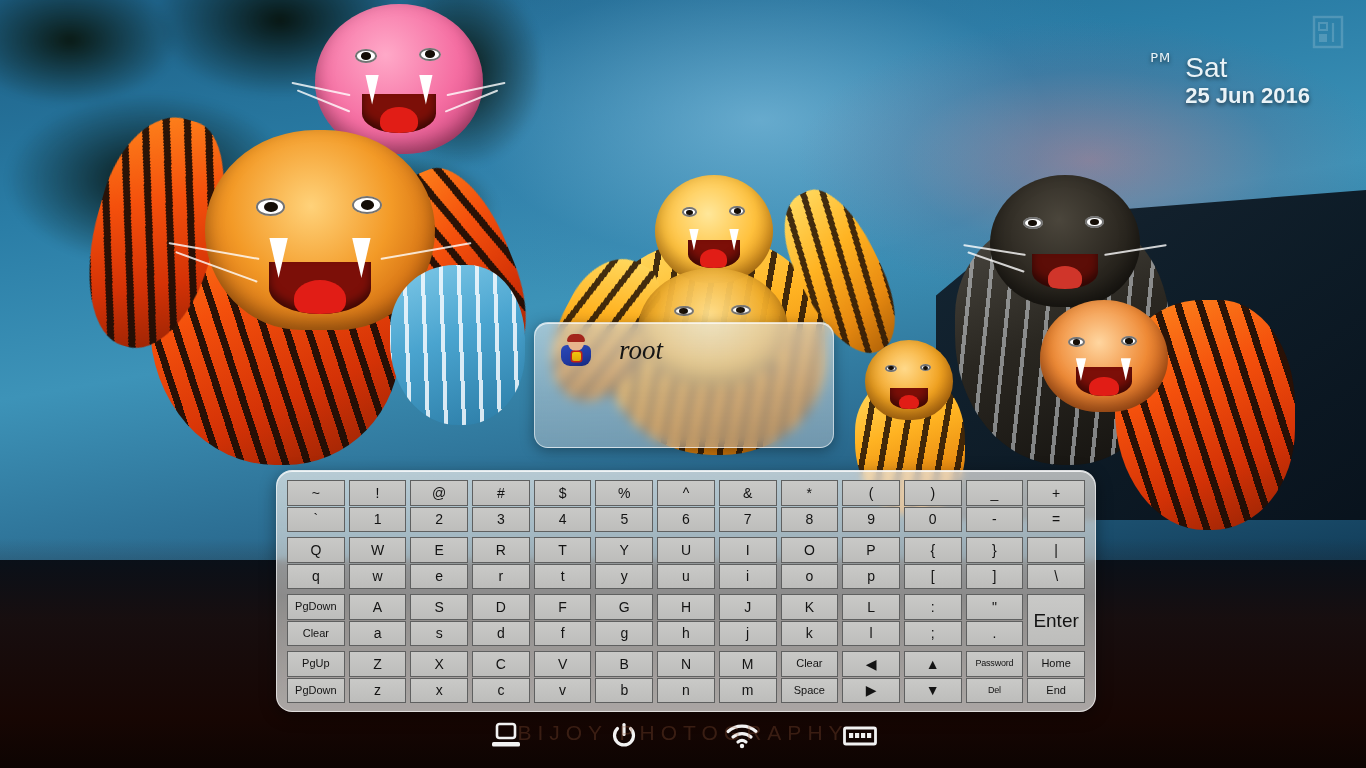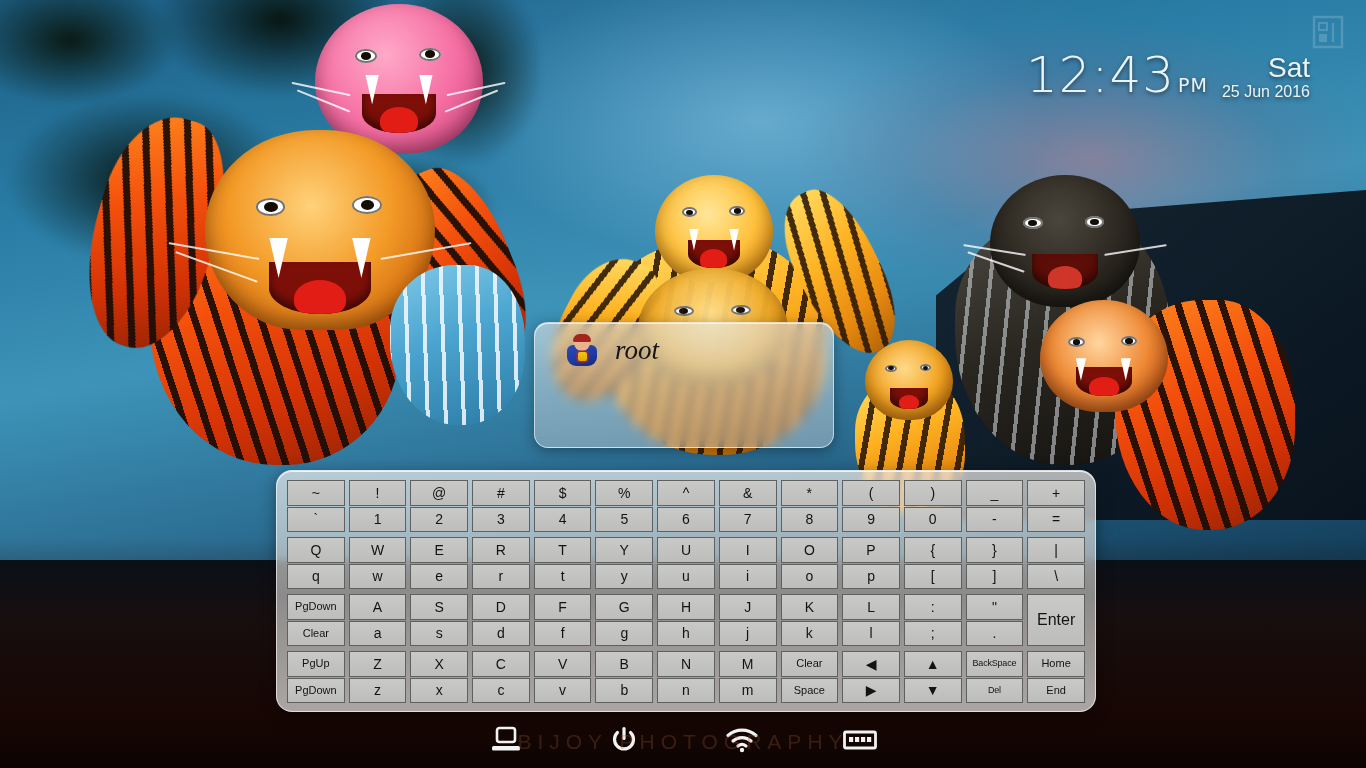--- a/index.html
+++ b/index.html
@@ -105,35 +105,35 @@
 
   .logo-wm {
     position:absolute; right:14px; top:10px; width:48px; height:48px; opacity:.22;
   }
 
   
   #clock { position:absolute; right:56px; top:52px; color:#eaf3f7;
            text-shadow:0 2px 4px rgba(0,0,0,.55); display:flex; align-items:flex-start; gap:14px; }
   #clock .time { font-family:"DejaVu Sans", sans-serif; font-size:50px; font-weight:300;
                  letter-spacing:1px; line-height:.95; display:flex; align-items:baseline; }
-  #clock .ampm { font-size:19px; font-weight:400; margin-left:3px; }
-  #clock .right { padding-top:2px;text-align:right; }
+  #clock .ampm { font-size:13px; font-weight:400; margin-left:3px; }
+  #clock .right { padding-top:2px; }
   #clock .dow { font-size:28px; font-weight:400; line-height:1; }
-  #clock .date { font-size:16px; font-weight:400; line-height:1.25; white-space:nowrap; }
+  #clock .date { font-size:22px; font-weight:700; line-height:1.25; white-space:nowrap; }
 
   
   #login {
     position:absolute; left:534px; top:322px; width:300px; height:126px;
     border-radius:14px;
     background:linear-gradient(180deg, rgba(228,232,234,.60) 0%, rgba(208,214,218,.50) 55%, rgba(196,203,208,.46) 100%);
     backdrop-filter:blur(6px);
     border:1px solid rgba(255,255,255,.55);
     box-shadow:0 3px 14px rgba(0,0,0,.35), inset 0 1px 0 rgba(255,255,255,.7);
   }
-  #login .userrow { display:flex; align-items:center; gap:16px; padding:10px 0 0 30px; }
+  #login .userrow { display:flex; align-items:center; gap:26px; padding:10px 0 0 24px; }
   .avatar { width:34px; height:34px; position:relative; flex:0 0 34px; }
   .av-cape { position:absolute; left:2px; top:12px; width:30px; height:21px; border-radius:6px 6px 9px 9px;
              background:linear-gradient(160deg,#2c49b8 0%,#1f39a0 60%,#16287a 100%); }
   .av-head { position:absolute; left:9px; top:2px; width:16px; height:16px; border-radius:50%;
              background:#e8b48c; }
   .av-hair { position:absolute; left:8px; top:1px; width:18px; height:8px; border-radius:9px 9px 2px 2px;
              background:#a3251b; }
   .av-s { position:absolute; left:13px; top:19px; width:9px; height:9px; border-radius:2px;
           background:linear-gradient(180deg,#f2c60e 0%,#e0a806 100%);
           box-shadow:0 0 0 1.5px #c21f16; }
@@ -168,24 +168,24 @@
   .key.enterkey { height:52px; }
   .kcap {
     flex:1; display:flex; align-items:center; justify-content:center;
     background:linear-gradient(180deg,#c9c9c7 0%,#bdbdbb 100%);
     border:1px solid #5f6060; color:#131313; font-size:14px; line-height:1;
     margin-bottom:1px;
   }
   .kcap.lower { margin-bottom:0; }
   .kcap.tiny { font-size:9px; letter-spacing:-.2px; }
   .kcap.sm { font-size:11px; }
-  .kcap.full { height:100%; flex:none; margin:0; font-size:16px; }
-
-  
-  #taskbar { position:absolute; left:0; bottom:0; width:100%; height:56px;
+  .kcap.full { height:100%; flex:none; margin:0; font-size:19px; }
+
+  
+  #taskbar { position:absolute; left:0; bottom:0; width:100%; height:65px;
              display:flex; align-items:center; justify-content:center; gap:78px; }
   .tb-ico { width:40px; height:30px; display:flex; align-items:center; justify-content:center;
             color:#f2f2f2; }
   .wm-text { position:absolute; left:50%; top:18px; transform:translateX(-50%);
              font-size:21px; letter-spacing:6px; color:rgba(150,90,60,.30);
              white-space:nowrap; pointer-events:none; }
 </style>
 </head>
 <body>
 
@@ -277,21 +277,20 @@
   <svg class="logo-wm" viewBox="0 0 48 48">
     <rect x="10" y="7" width="28" height="30" fill="none" stroke="#cfe2ea" stroke-width="2.4"></rect>
     <rect x="15" y="13" width="8" height="7" fill="none" stroke="#cfe2ea" stroke-width="2"></rect>
     <rect x="15" y="24" width="8" height="8" fill="#cfe2ea"></rect>
     <line x1="29" y1="13" x2="29" y2="32" stroke="#cfe2ea" stroke-width="2.2"></line>
   </svg>
 </div>
 
 <div id="clock">
   <div class="time">
-    <span>12:43</span>
     <span class="ampm">PM</span>
   </div>
   <div class="right">
     <div class="dow">Sat</div>
     <div class="date">25 Jun 2016</div>
   </div>
 </div>
 
 <div id="login">
   <div class="userrow">
@@ -506,21 +505,21 @@
       </div>
       <div class="key">
         <div class="kcap">◀</div>
         <div class="kcap lower">▶</div>
       </div>
       <div class="key">
         <div class="kcap">▲</div>
         <div class="kcap lower">▼</div>
       </div>
       <div class="key">
-        <div class="kcap tiny">BackSpace</div>
+        <div class="kcap tiny">Password</div>
         <div class="kcap lower tiny">Del</div>
       </div>
       <div class="key">
         <div class="kcap sm">Home</div>
         <div class="kcap lower sm">End</div>
       </div>
     </div>
   </div>
 
 <div id="taskbar">

